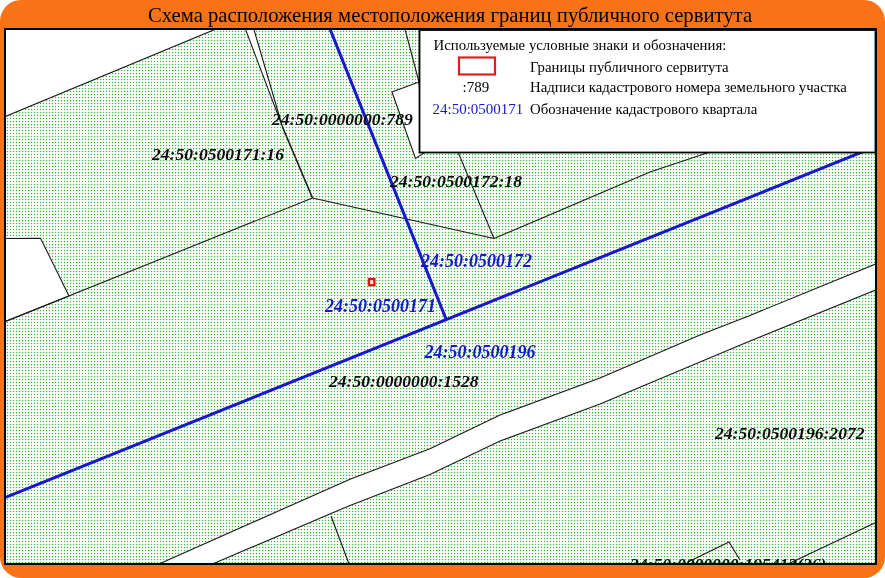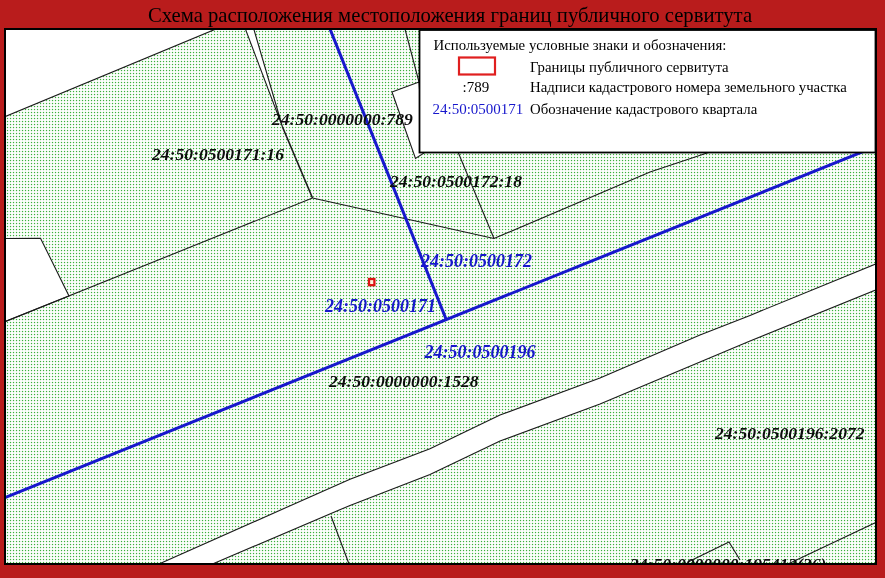--- a/index.html
+++ b/index.html
@@ -1,16 +1,16 @@
 <!DOCTYPE html>
 <html><head>
 <meta charset="utf-8">
 <style>
   html,body{margin:0;padding:0;background:#ffffff;}
-  .page{position:relative;width:885px;height:578px;background:#b91c1c;font-family:"Liberation Serif", serif;}
+  .page{position:relative;width:885px;height:578px;background:#f97316;font-family:"Liberation Serif", serif;border-radius:21px;}
 </style>
 </head>
 <body>
 <div class="page">
 <svg width="885" height="578" viewBox="0 0 885 578" font-family="Liberation Serif, serif">
 <defs>
   <pattern id="dots" width="3" height="3" patternUnits="userSpaceOnUse">
     <rect width="3" height="3" fill="#ffffff"></rect>
     <rect x="0.9" y="0.9" width="1.25" height="1.25" fill="#3cb13c"></rect>
   </pattern>

